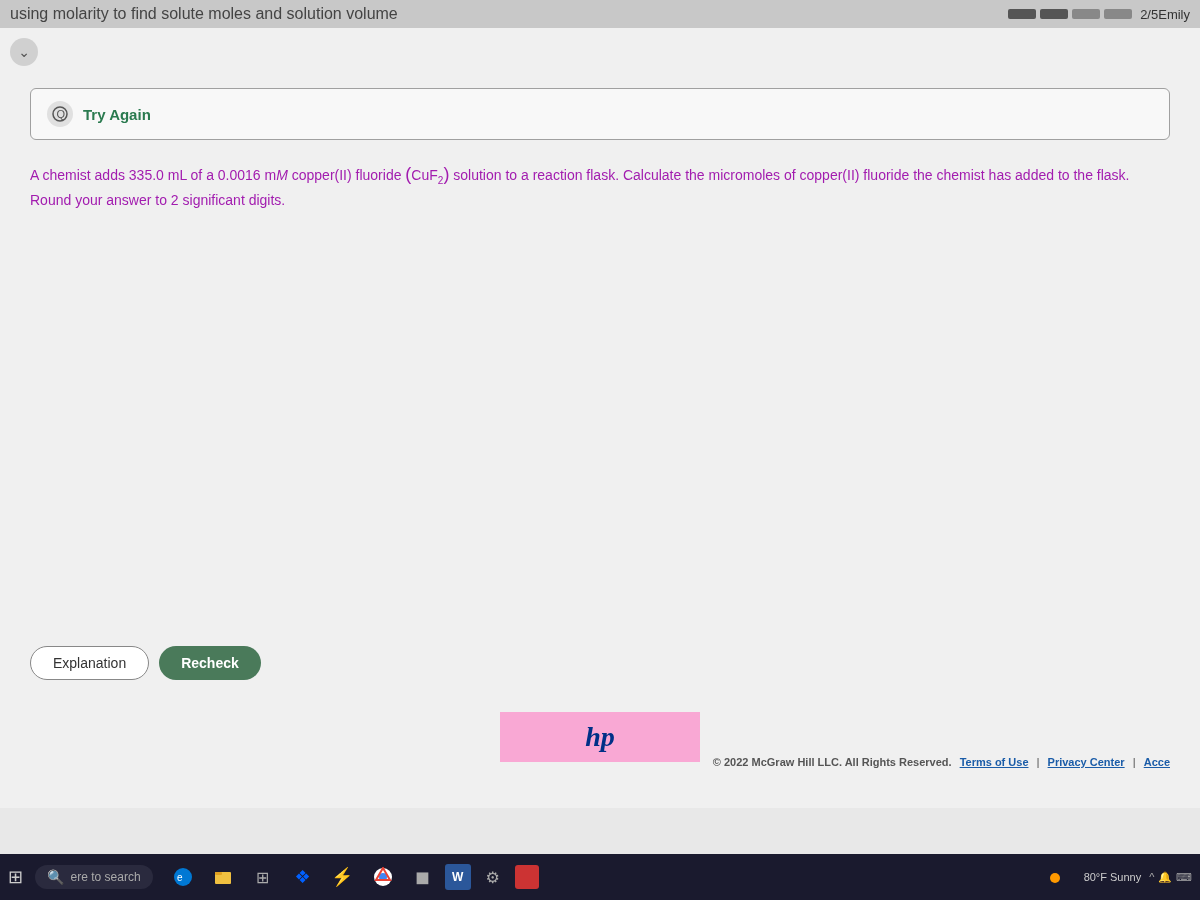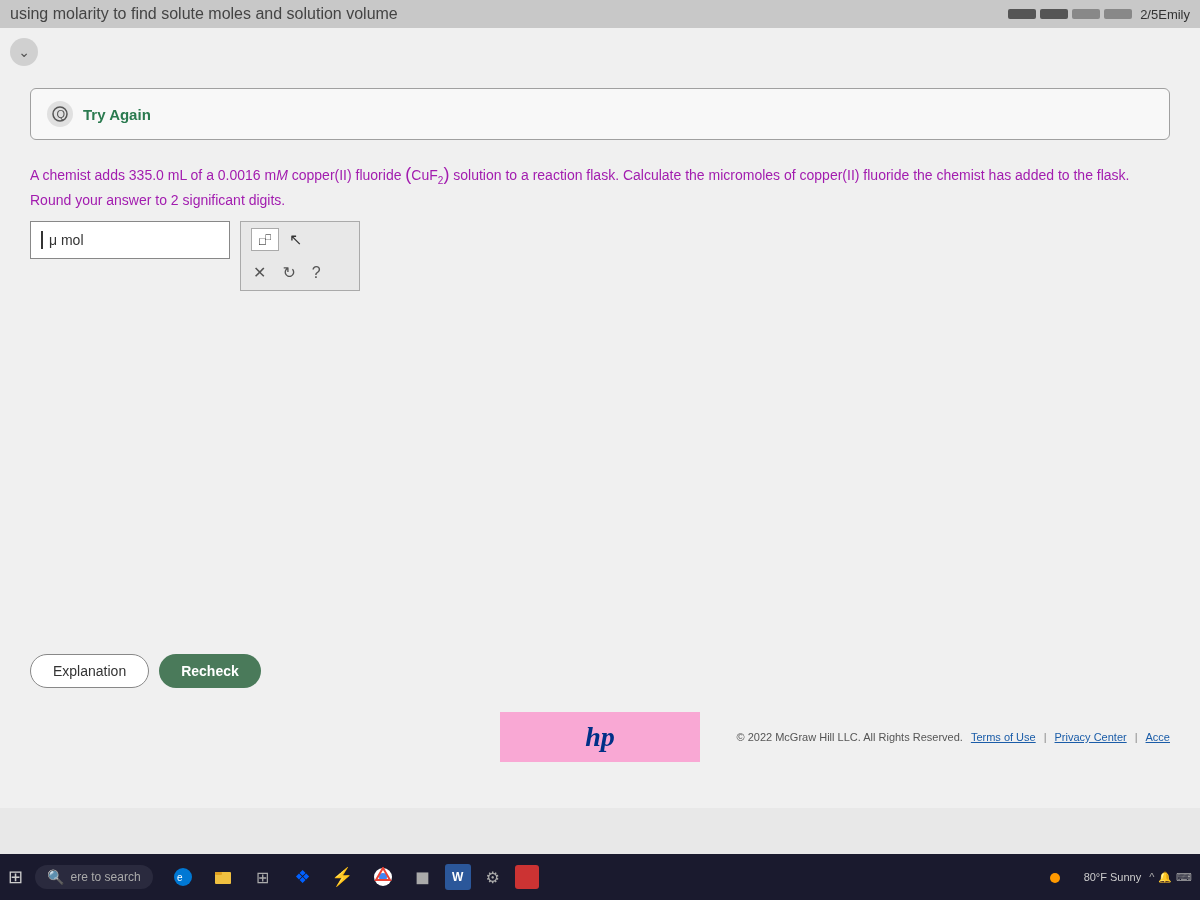--- a/index.html
+++ b/index.html
@@ -360,48 +360,27 @@
     </div>
   </div>
 
   <div class="question-text">
     A chemist adds 335.0 mL of a 0.0016 m<em>M</em> copper(II) fluoride
     <span style="font-size:18px;">(</span>CuF<sub>2</sub><span style="font-size:18px;">)</span>
     solution to a reaction flask. Calculate the micromoles of copper(II) fluoride the chemist
     has added to the flask. Round your answer to 2 significant digits.
   </div>
 
-  <div class="answer-area">
-
-    <div class="input-with-unit">
-      <span class="input-cursor"></span>
-      <span class="unit-label">μ mol</span>
-    </div>
-
-    <div class="math-toolbar">
-      <div class="math-toolbar-row">
-        <button class="math-btn math-btn-x10">
-          □<sup style="font-size:9px;">□</sup>
-        </button>
-        <button class="cursor-btn">↖</button>
-      </div>
-      <div class="math-toolbar-row2">
-        <button class="action-btn">✕</button>
-        <button class="action-btn">↻</button>
-        <button class="action-btn">?</button>
-      </div>
-    </div>
-  </div>
-
-  <div class="bottom-buttons" style="position:absolute; bottom:120px; left:30px;">
+
+  <div class="bottom-buttons" style="position:absolute; bottom:128px; left:30px;">
     <button class="btn-explanation">Explanation</button>
     <button class="btn-recheck">Recheck</button>
   </div>
 
-  <div class="footer-copyright" style="position:absolute; bottom:65px; right:30px;">
+  <div class="footer-copyright" style="position:absolute; bottom:40px; right:30px;font-weight:bold;">
     <span>© 2022 McGraw Hill LLC. All Rights Reserved.</span>
     <span class="footer-link">Terms of Use</span>
     <span class="footer-sep">|</span>
     <span class="footer-link">Privacy Center</span>
     <span class="footer-sep">|</span>
     <span class="footer-link">Acce</span>
   </div>
 
   <div class="hp-logo-area">
     <span class="hp-logo" style="font-size:28px; color:#003087; font-style:italic; font-family:serif;">hp</span>

